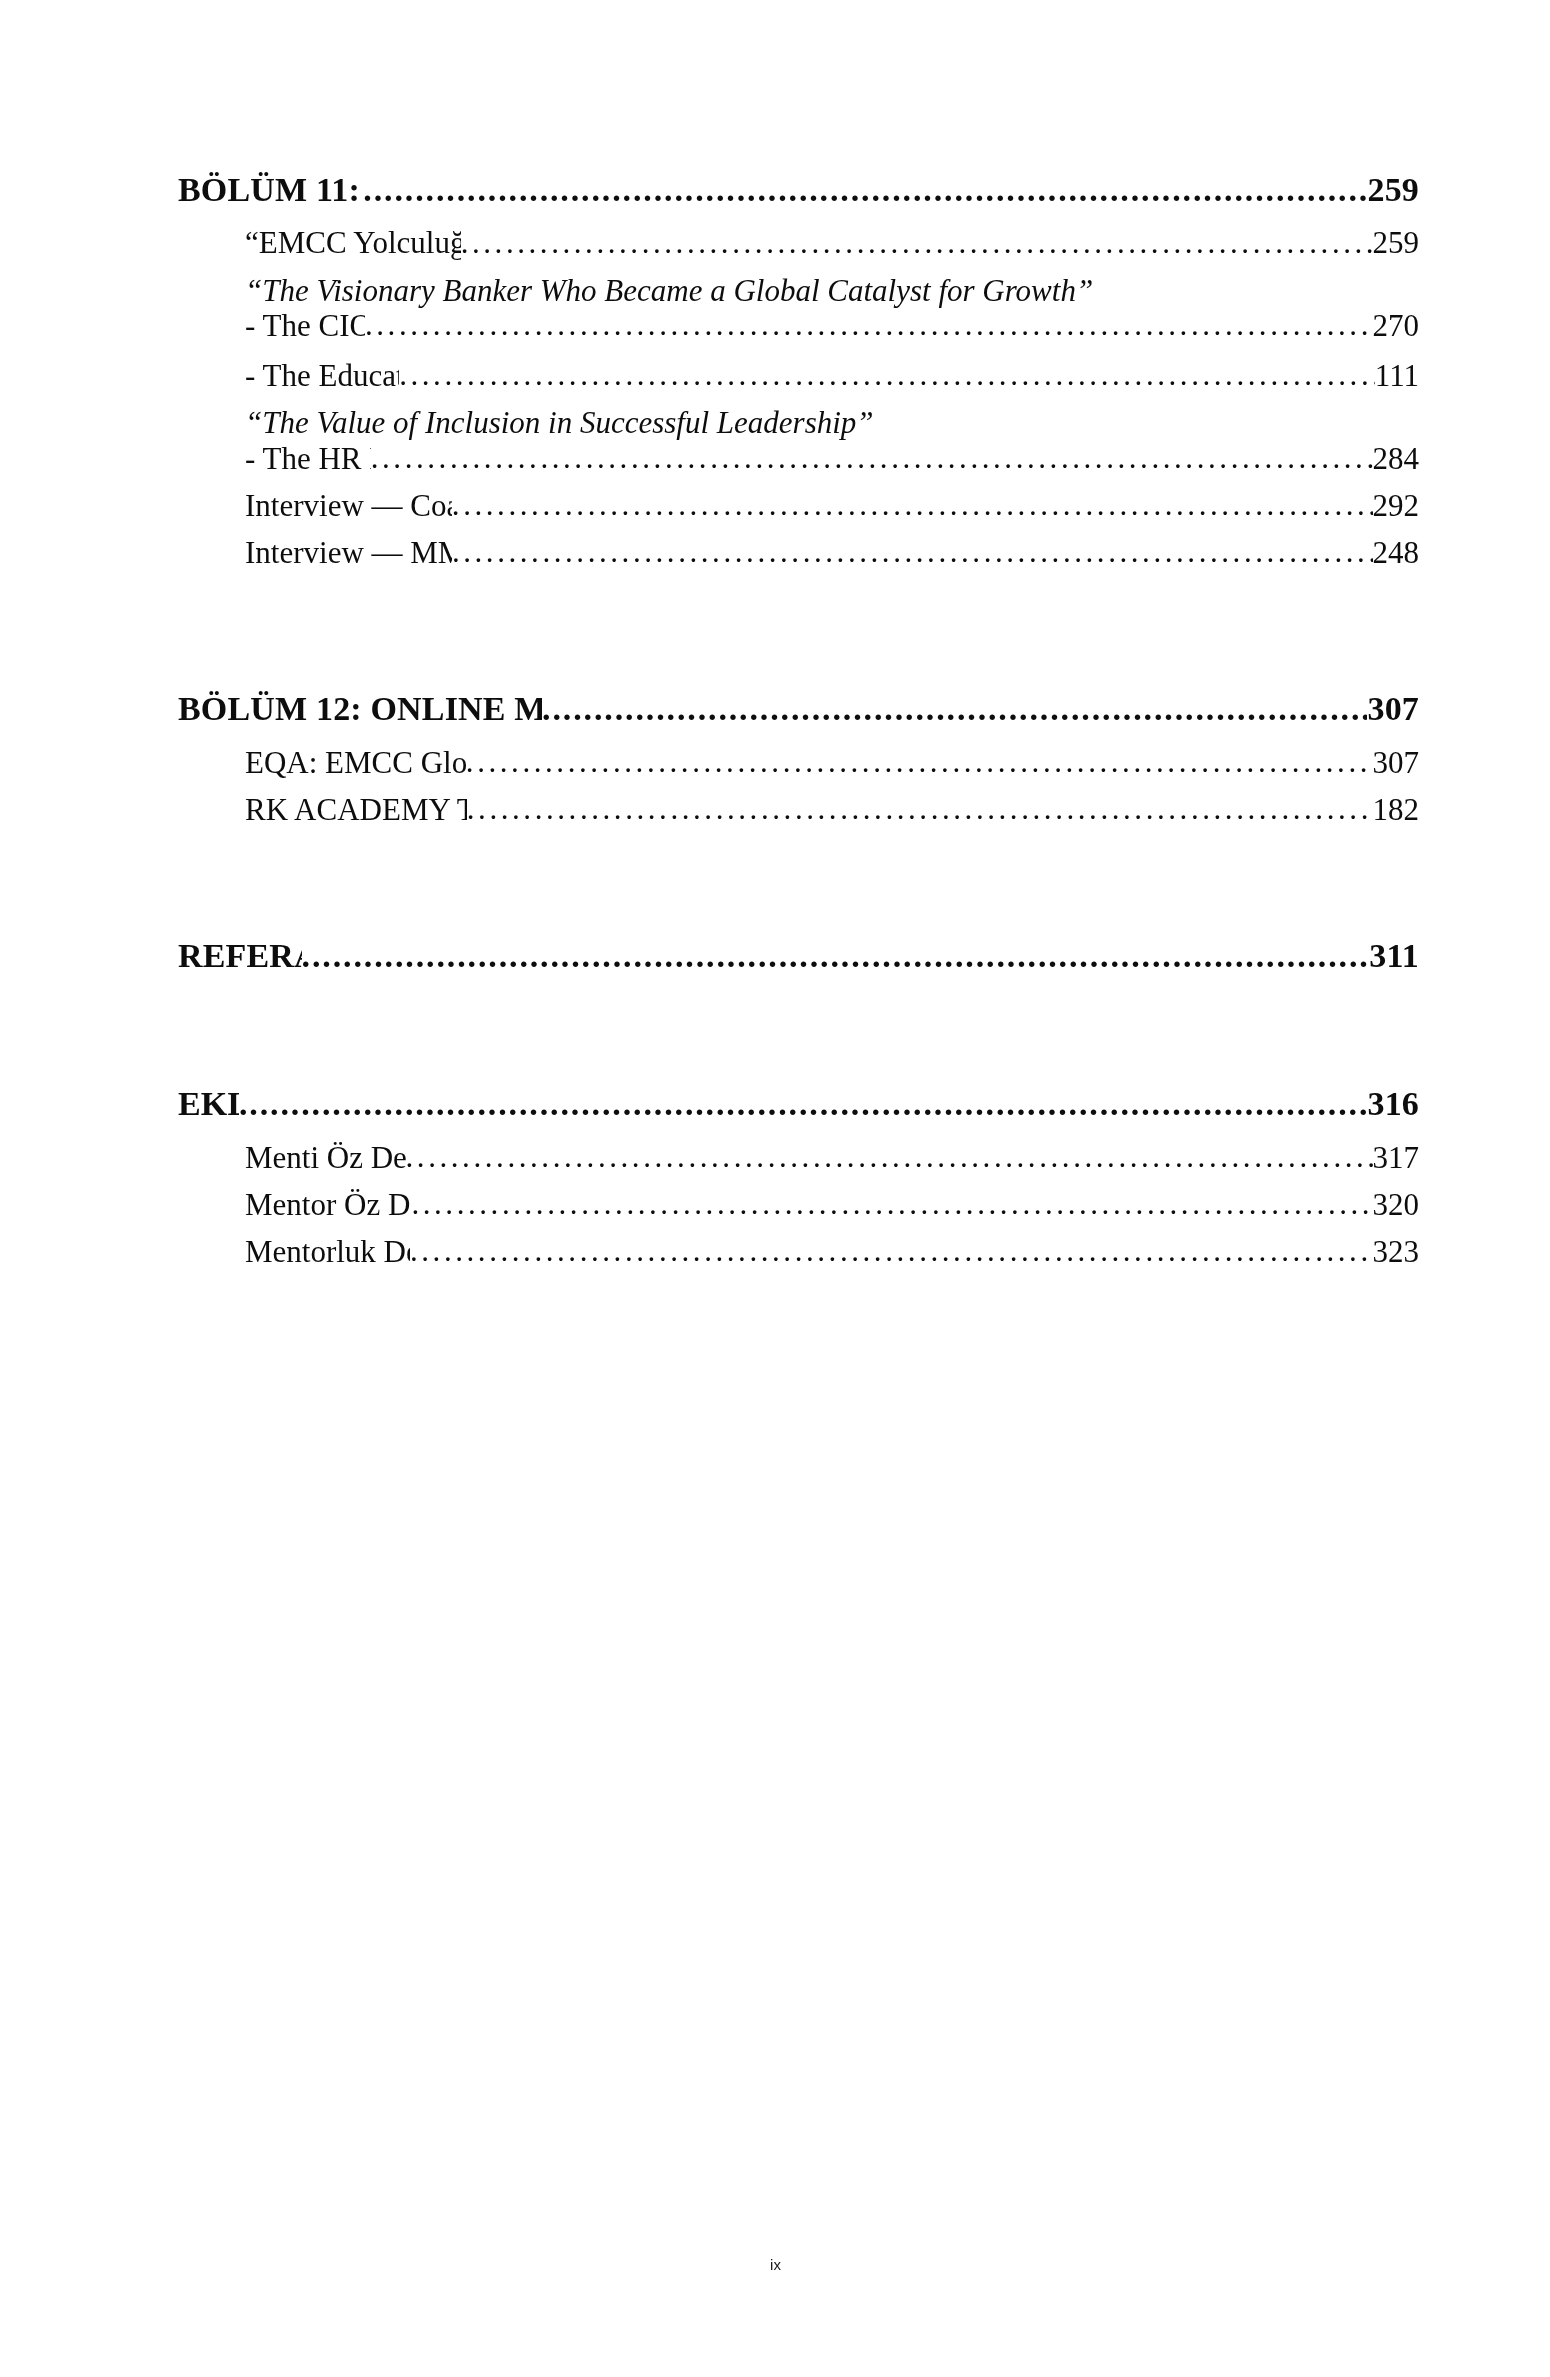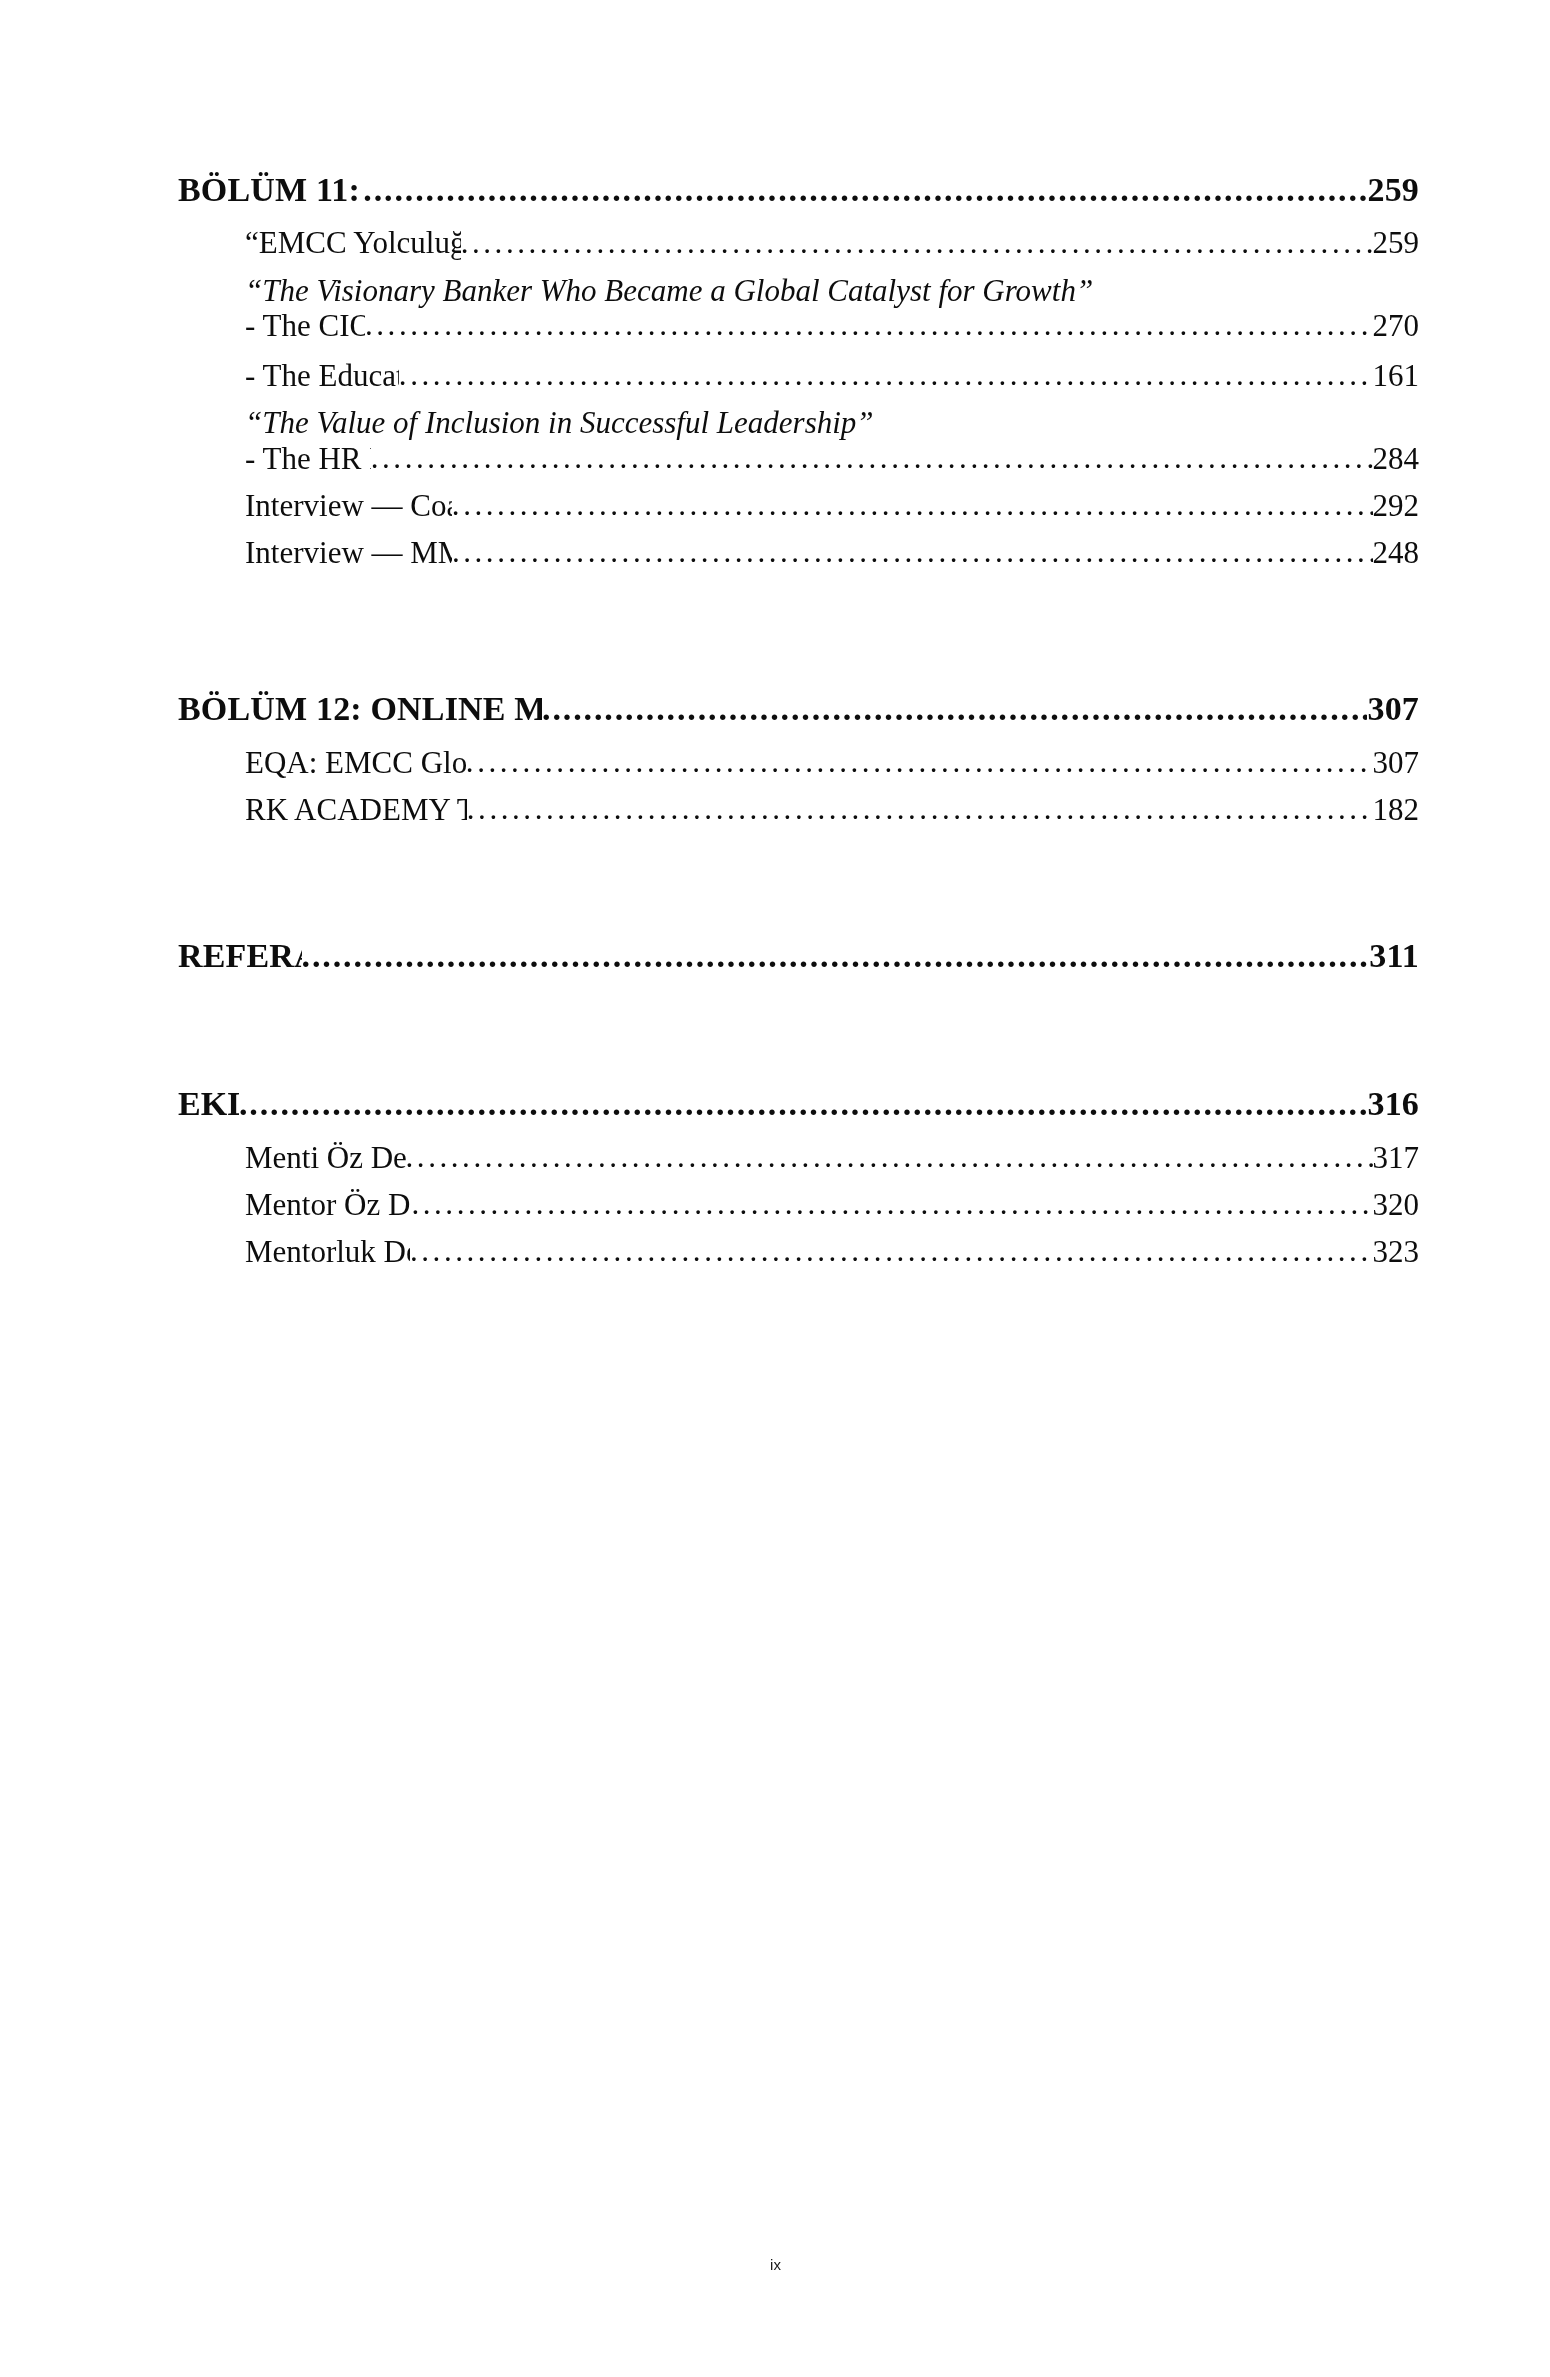--- a/index.html
+++ b/index.html
@@ -148,21 +148,21 @@
       <span class="txt">- The CIO World, 2023</span>
       <span class="leader"></span>
       <span class="pg">270</span>
     </div>
     <div class="gap-entry"></div>
 
     <div class="gap-entry-tight"></div>
     <div class="row entry indent">
       <span class="txt">- The Education Leaders, 2025</span>
       <span class="leader"></span>
-      <span class="pg">161</span>
+      <span class="pg">111</span>
     </div>
     <div class="gap-entry"></div>
 
     <div class="entry-line-plain indent">“The Value of Inclusion in Successful Leadership”</div>
     <div class="gap-entry-tight"></div>
     <div class="row entry indent">
       <span class="txt"> - The HR Director, 2024</span>
       <span class="leader"></span>
       <span class="pg">284</span>
     </div>

